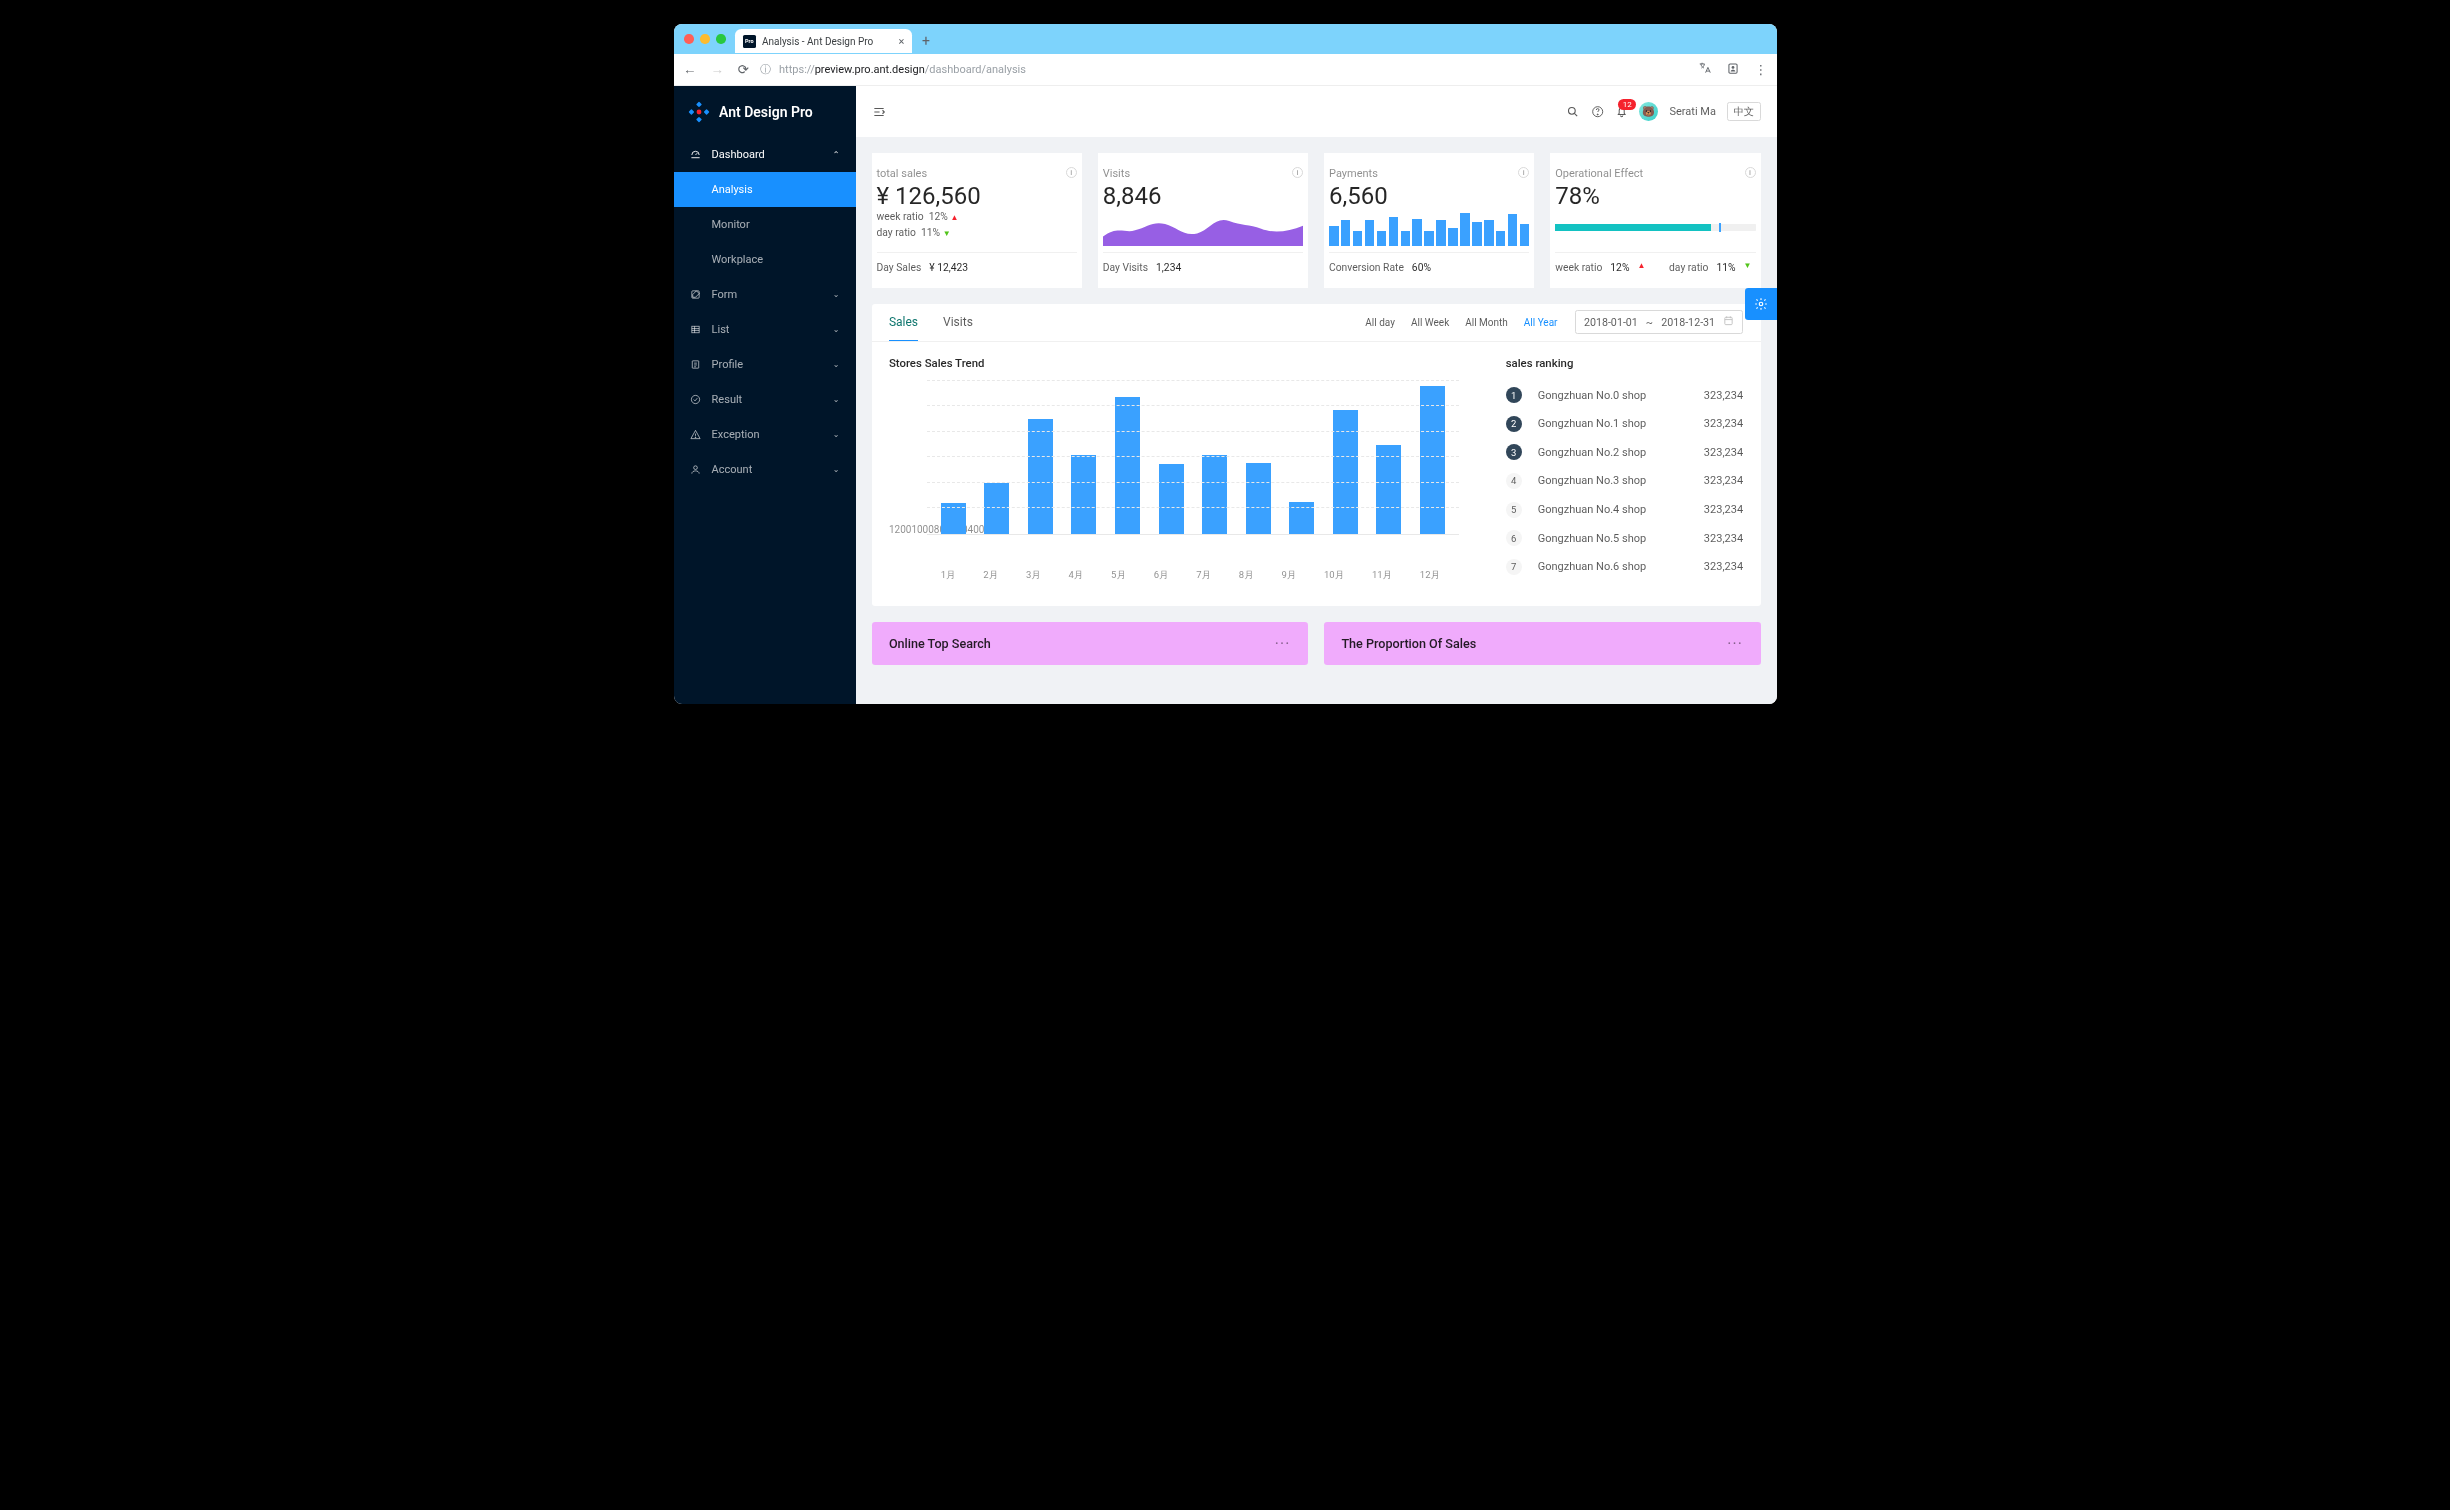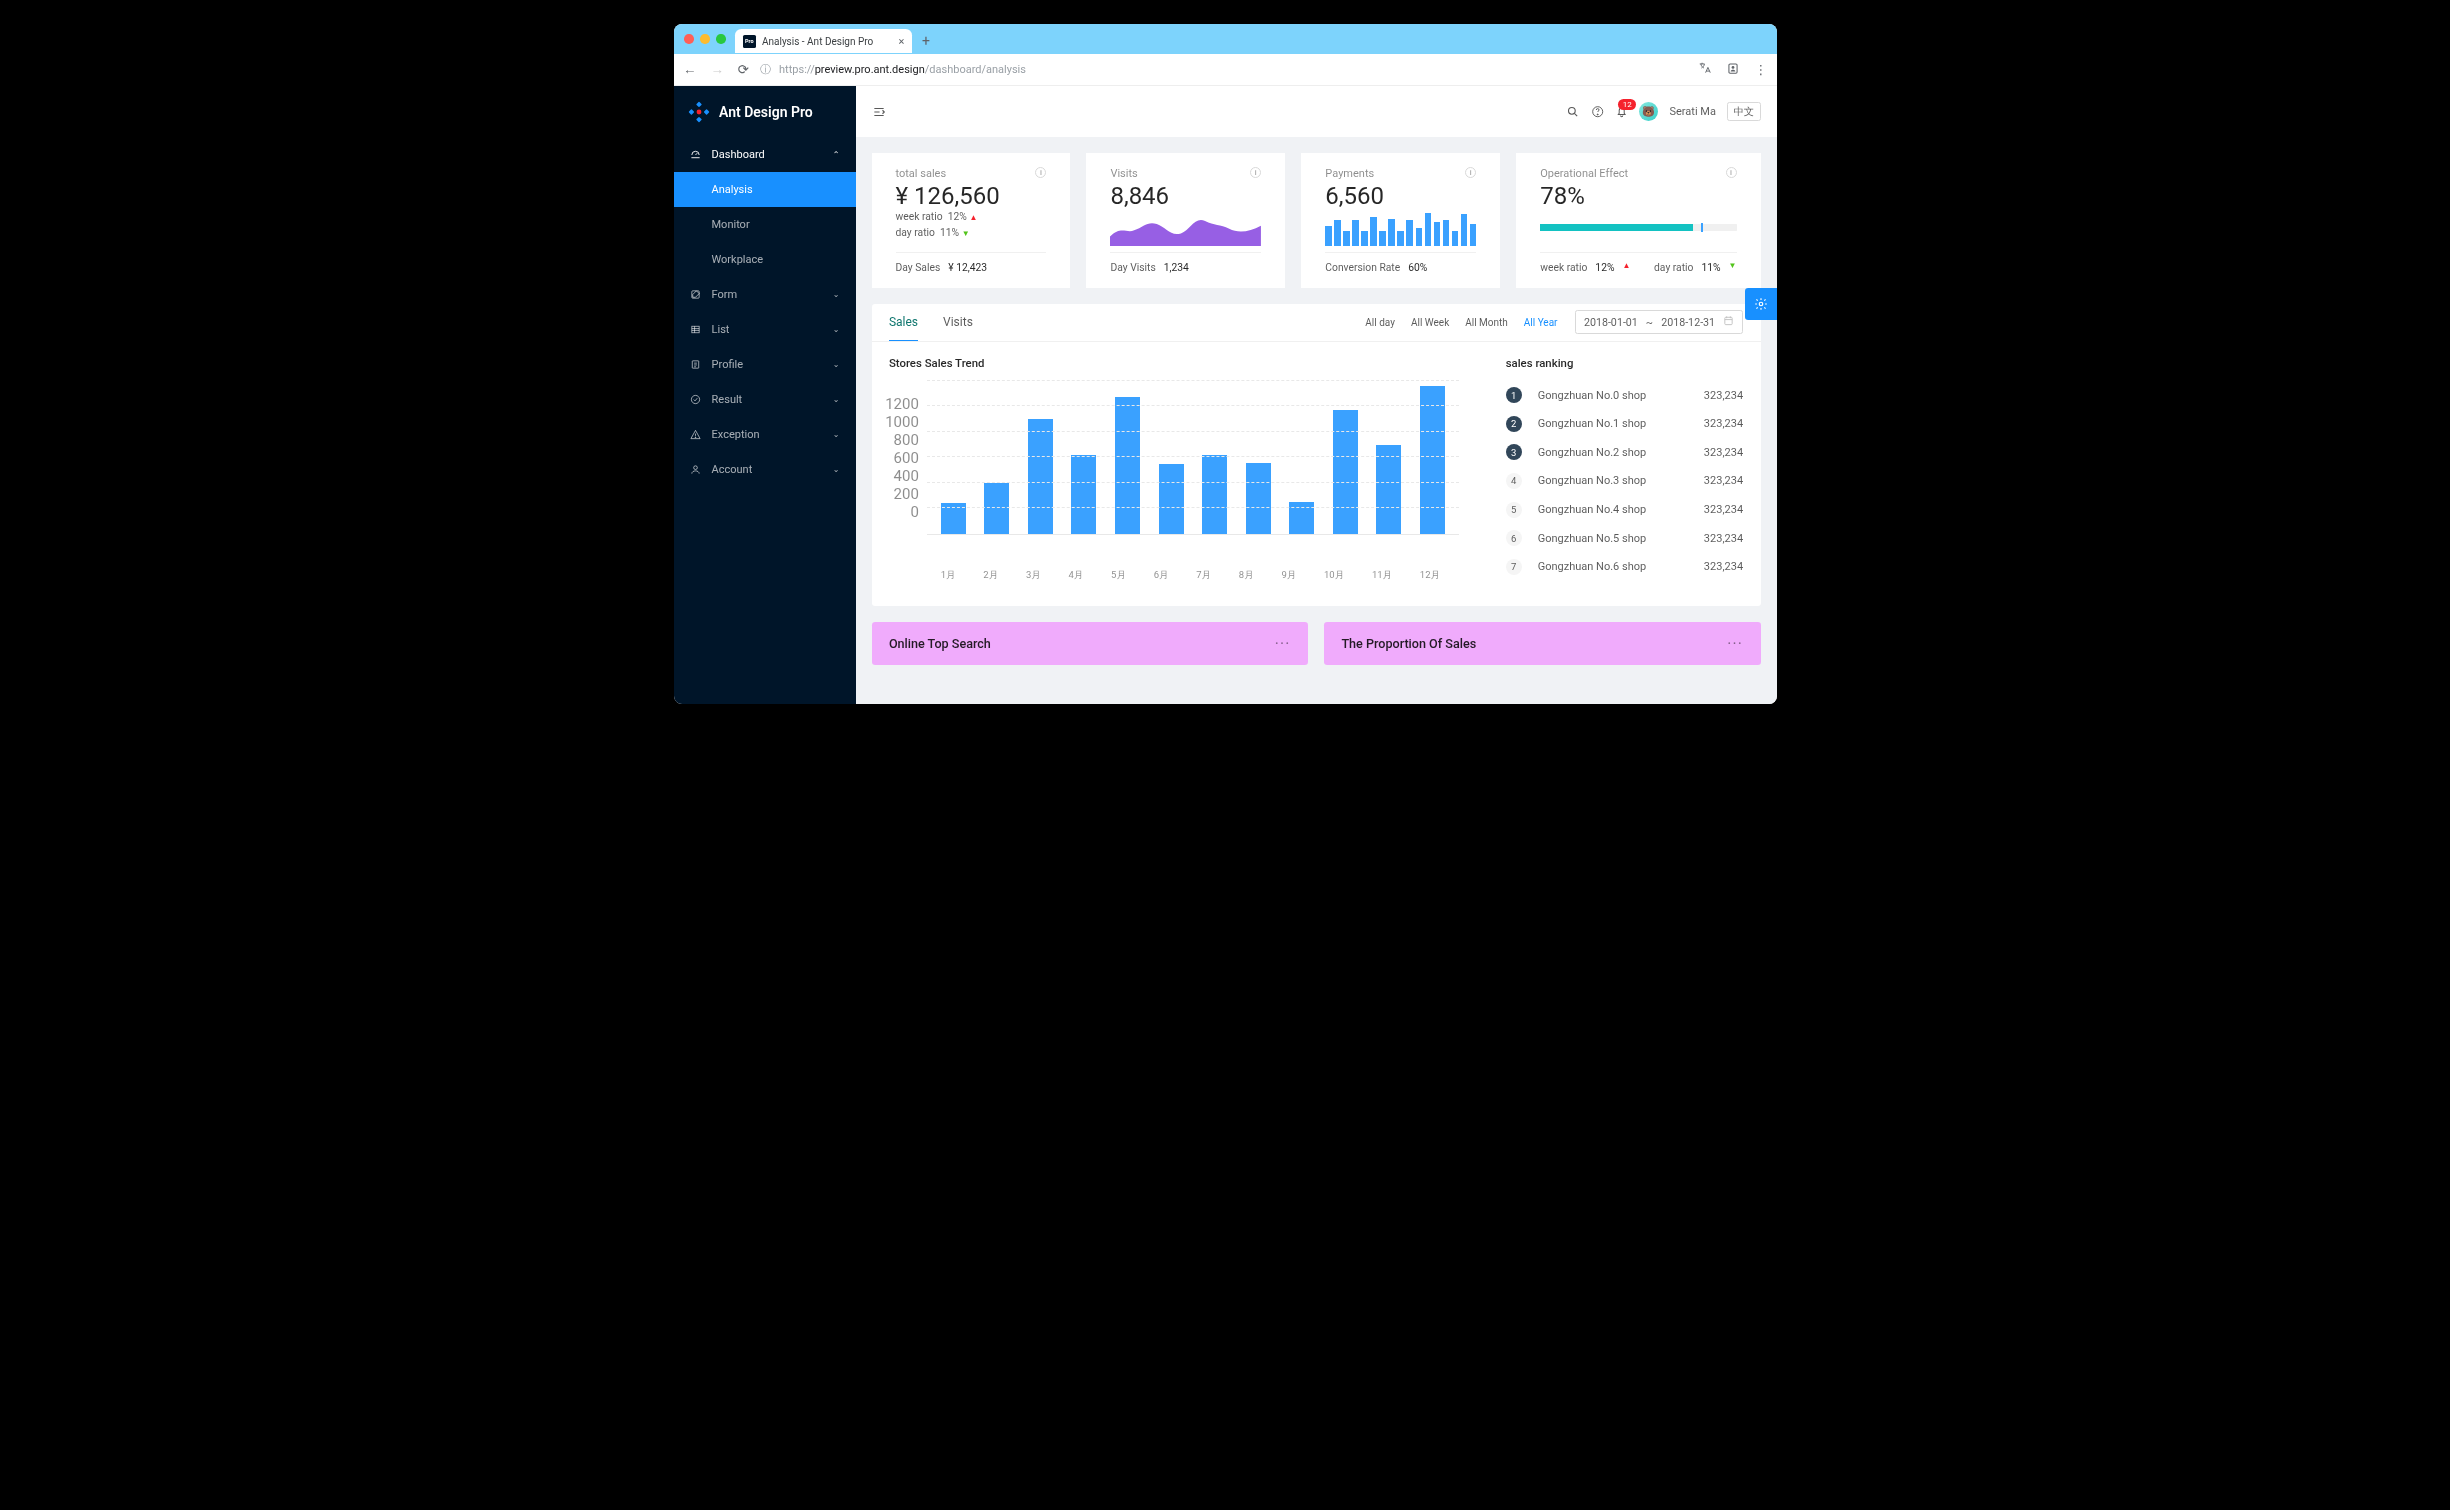--- a/index.html
+++ b/index.html
@@ -36,21 +36,21 @@
 .topbar-spacer { flex: 1; }
 .topbar .ticon { color: #595959; cursor: pointer; display: inline-flex; }
 .bell-wrap { position: relative; }
 .badge { position: absolute; top: -5.5px; right: -8px; background: #f5222d; color: #fff; font-size: 8px; border-radius: 7px; padding: 0.8px 4.7px; }
 .avatar { width: 19px; height: 19px; border-radius: 50%; background: linear-gradient(135deg,#87e8de,#36cfc9); display: inline-flex; align-items: center; justify-content: center; font-size: 10.3px; }
 .username { font-size: 11px; color: rgba(0,0,0,.65); }
 .lang { border: 0.8px solid #d9d9d9; border-radius: 2.4px; padding: 1.6px 5.5px; font-size: 10.3px; color: rgba(0,0,0,.65); }
 .page { padding: 16px; }
 
 .stat-row { display: flex; gap: 16px; }
-.card { background: #fff; border-radius: 0; padding: 14px 24px; flex: 1; }
+.card { background: #fff; border-radius: 0; padding: 14px 5px; flex: 1; }
 .stat-head { display: flex; justify-content: space-between; color: rgba(0,0,0,.45); font-size: 11px; }
 .stat-head .info { width: 11px; height: 11px; border: 0.8px solid #d9d9d9; border-radius: 50%; font-size: 8px; display: flex; align-items: center; justify-content: center; }
 .stat-value { font-size: 24px; color: rgba(0,0,0,.85); margin-top: 1.6px; }
 .stat-mid { height: 36px; font-size: 10.3px; color: rgba(0,0,0,.65); display: flex; flex-direction: column; justify-content: flex-start; gap: 3.2px; }
 .caret-up { color: #f5222d; font-size: 8px; }
 .caret-down { color: #52c41a; font-size: 8px; }
 .stat-foot { border-top: 0.8px solid #f0f0f0; padding-top: 8px; margin-top: 6.3px; font-size: 10.3px; color: rgba(0,0,0,.85); display: flex; gap: 8px; }
 .stat-foot .lbl { color: rgba(0,0,0,.65); }
 .stat-foot.inline { white-space: nowrap; overflow: hidden; }
 .mini-area { height: 36px; }
@@ -66,21 +66,21 @@
 .sales-tabs .tabbtn { padding: 11px 0; margin-right: 25px; font-size: 12px; color: rgba(0,0,0,.65); cursor: pointer; }
 .sales-tabs .tabbtn.active { color: #0f766e; border-bottom: 1.6px solid #1890ff; }
 .sales-tabs .spacer { flex: 1; }
 .range-link { font-size: 10px; color: rgba(0,0,0,.65); margin-left: 16px; cursor: pointer; }
 .range-link.active { color: #1890ff; }
 .date-picker { border: 0.8px solid #d9d9d9; border-radius: 2.4px; padding: 4px 8px; font-size: 10.7px; color: rgba(0,0,0,.65); margin-left: 17.4px; display: flex; align-items: center; gap: 8px; }
 .sales-body { display: flex; padding: 14px 17.4px 24px; }
 .chart-col { flex: 2.4; }
 .chart-title { font-size: 11.4px; color: rgba(0,0,0,.85); margin-bottom: 11px; font-weight: 500; }
 .barchart { position: relative; height: 182px; display: flex; }
-.y-axis { width: 38px; display: flex; flex-direction: column; justify-content: center; align-items: flex-end; padding-right: 8px; font-size: 15px; color: rgba(0,0,0,.45); height: 154px; }
+.y-axis { width: 38px; display: flex; flex-direction: row; justify-content: flex-start; align-items: flex-end; padding-right: 8px; font-size: 10px; color: rgba(0,0,0,.45); height: 154px; }
 .plot { flex: 1; position: relative; border-bottom: 0.8px solid #e8e8e8; height: 154px; }
 .grid-line { position: absolute; left: 0; right: 0; border-top: 0.8px dashed #e8e8e8; }
 .bars { position: absolute; inset: 0; display: flex; align-items: flex-end; justify-content: space-around; padding: 0 4.7px; }
 .bars .bar { width: 25px; background: #3aa1ff; }
 .x-axis { display: flex; justify-content: space-around; padding: 6.3px 4.7px 0 38px; font-size: 9.5px; color: rgba(0,0,0,.45); }
 .rank-col { flex: 1; padding-left: 47px; }
 .rank-list { margin-top: 11px; }
 .rank-item { display: flex; align-items: center; padding: 6.3px 0; font-size: 11px; color: rgba(0,0,0,.65); }
 .rank-num { width: 16px; height: 16px; border-radius: 50%; font-size: 9.5px; display: flex; align-items: center; justify-content: center; margin-right: 16px; background: #f5f5f5; color: rgba(0,0,0,.65); }
 .rank-num.top3 { background: #314659; color: #fff; }

